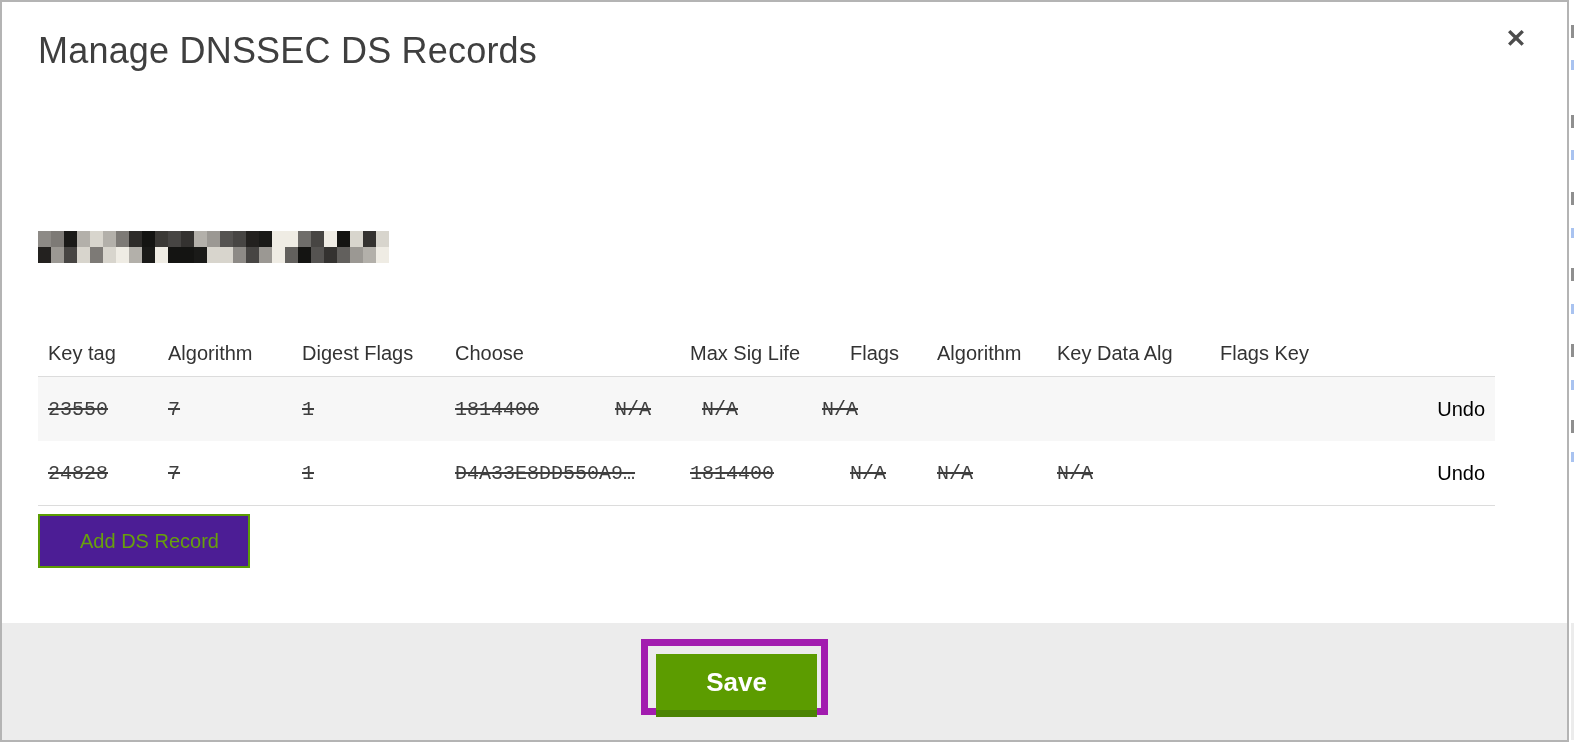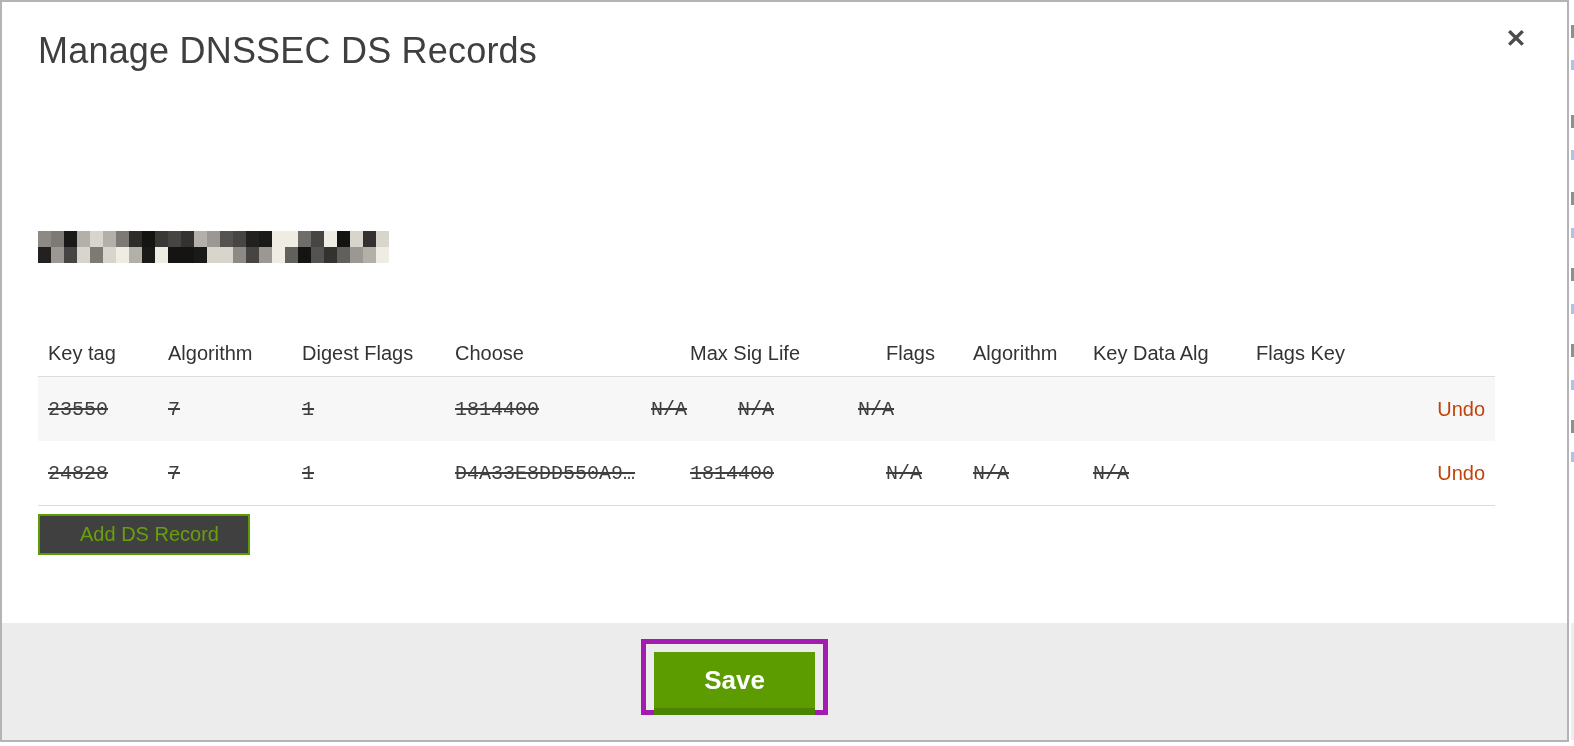--- a/index.html
+++ b/index.html
@@ -36,38 +36,38 @@
   .t-row { display:flex; height:64px; align-items:center; }
   .t-row.alt { background:#f7f7f7; }
   .t-row .cell { font-size:20px; color:#3f3f3f; }
   .t-row .cell.struck { text-decoration:line-through;font-family:Liberation Mono, monospace; }
   .cell { flex:0 0 auto; overflow:hidden; white-space:nowrap; }
   .cell.c0 { width:130px; padding-left:10px; }
   .cell.c1 { width:134px; }
   .cell.c2 { width:153px; }
   .cell.c3 { width:235px; }
   .cell.c4 { width:160px; }
-  .cell.c5 { width:87px;margin-left:36px; }
+  .cell.c5 { width:87px; }
   .cell.c6 { width:120px; }
   .cell.c7 { width:163px; }
   .cell.c8 { width:150px; }
   .cell.c-action { flex:1 1 auto; text-align:right; padding-right:10px; }
-  .undo-link { color:#c2410c; font-size:20px; text-decoration:none; cursor:pointer; }
+  .undo-link { color:#000000; font-size:20px; text-decoration:none; cursor:pointer; }
   .add-btn {
-    position:absolute; left:36px; top:512px; width:212px; height:41px;
-    background:#404040; border:2px solid #5b9c04; color:#68a00c;
+    position:absolute; left:36px; top:512px; width:212px; height:54px;
+    background:#4c1d95; border:2px solid #5b9c04; color:#68a00c;
     font-size:20px; font-family:"Liberation Sans", sans-serif; cursor:pointer;padding-left:11px;
   }
   .footer {
     position:absolute; left:0; bottom:0; width:1565px; height:117px;
     background:#ececec;
   }
   .red-annotation {
     position:absolute; left:639px; top:637px; width:187px; height:76px;
-    border:5px solid #a21caf;
+    border:7px solid #a21caf;
   }
   .save-btn {
     display:block; margin:8px 0 0 8px; width:161px; height:63px;
     background:#5c9c00; border:none; border-bottom:7px solid #4b8403;
     color:#ffffff; font-size:26px; font-weight:bold;
     font-family:"Liberation Sans", sans-serif; cursor:pointer;
   }
   .bg-sliver { position:absolute; left:1571px; top:0; width:3px; height:746px; }
   .bg-sliver i { position:absolute; left:0; width:3px; display:block; }
   .frag-gray { height:13px; background:#8f8f8f; }

